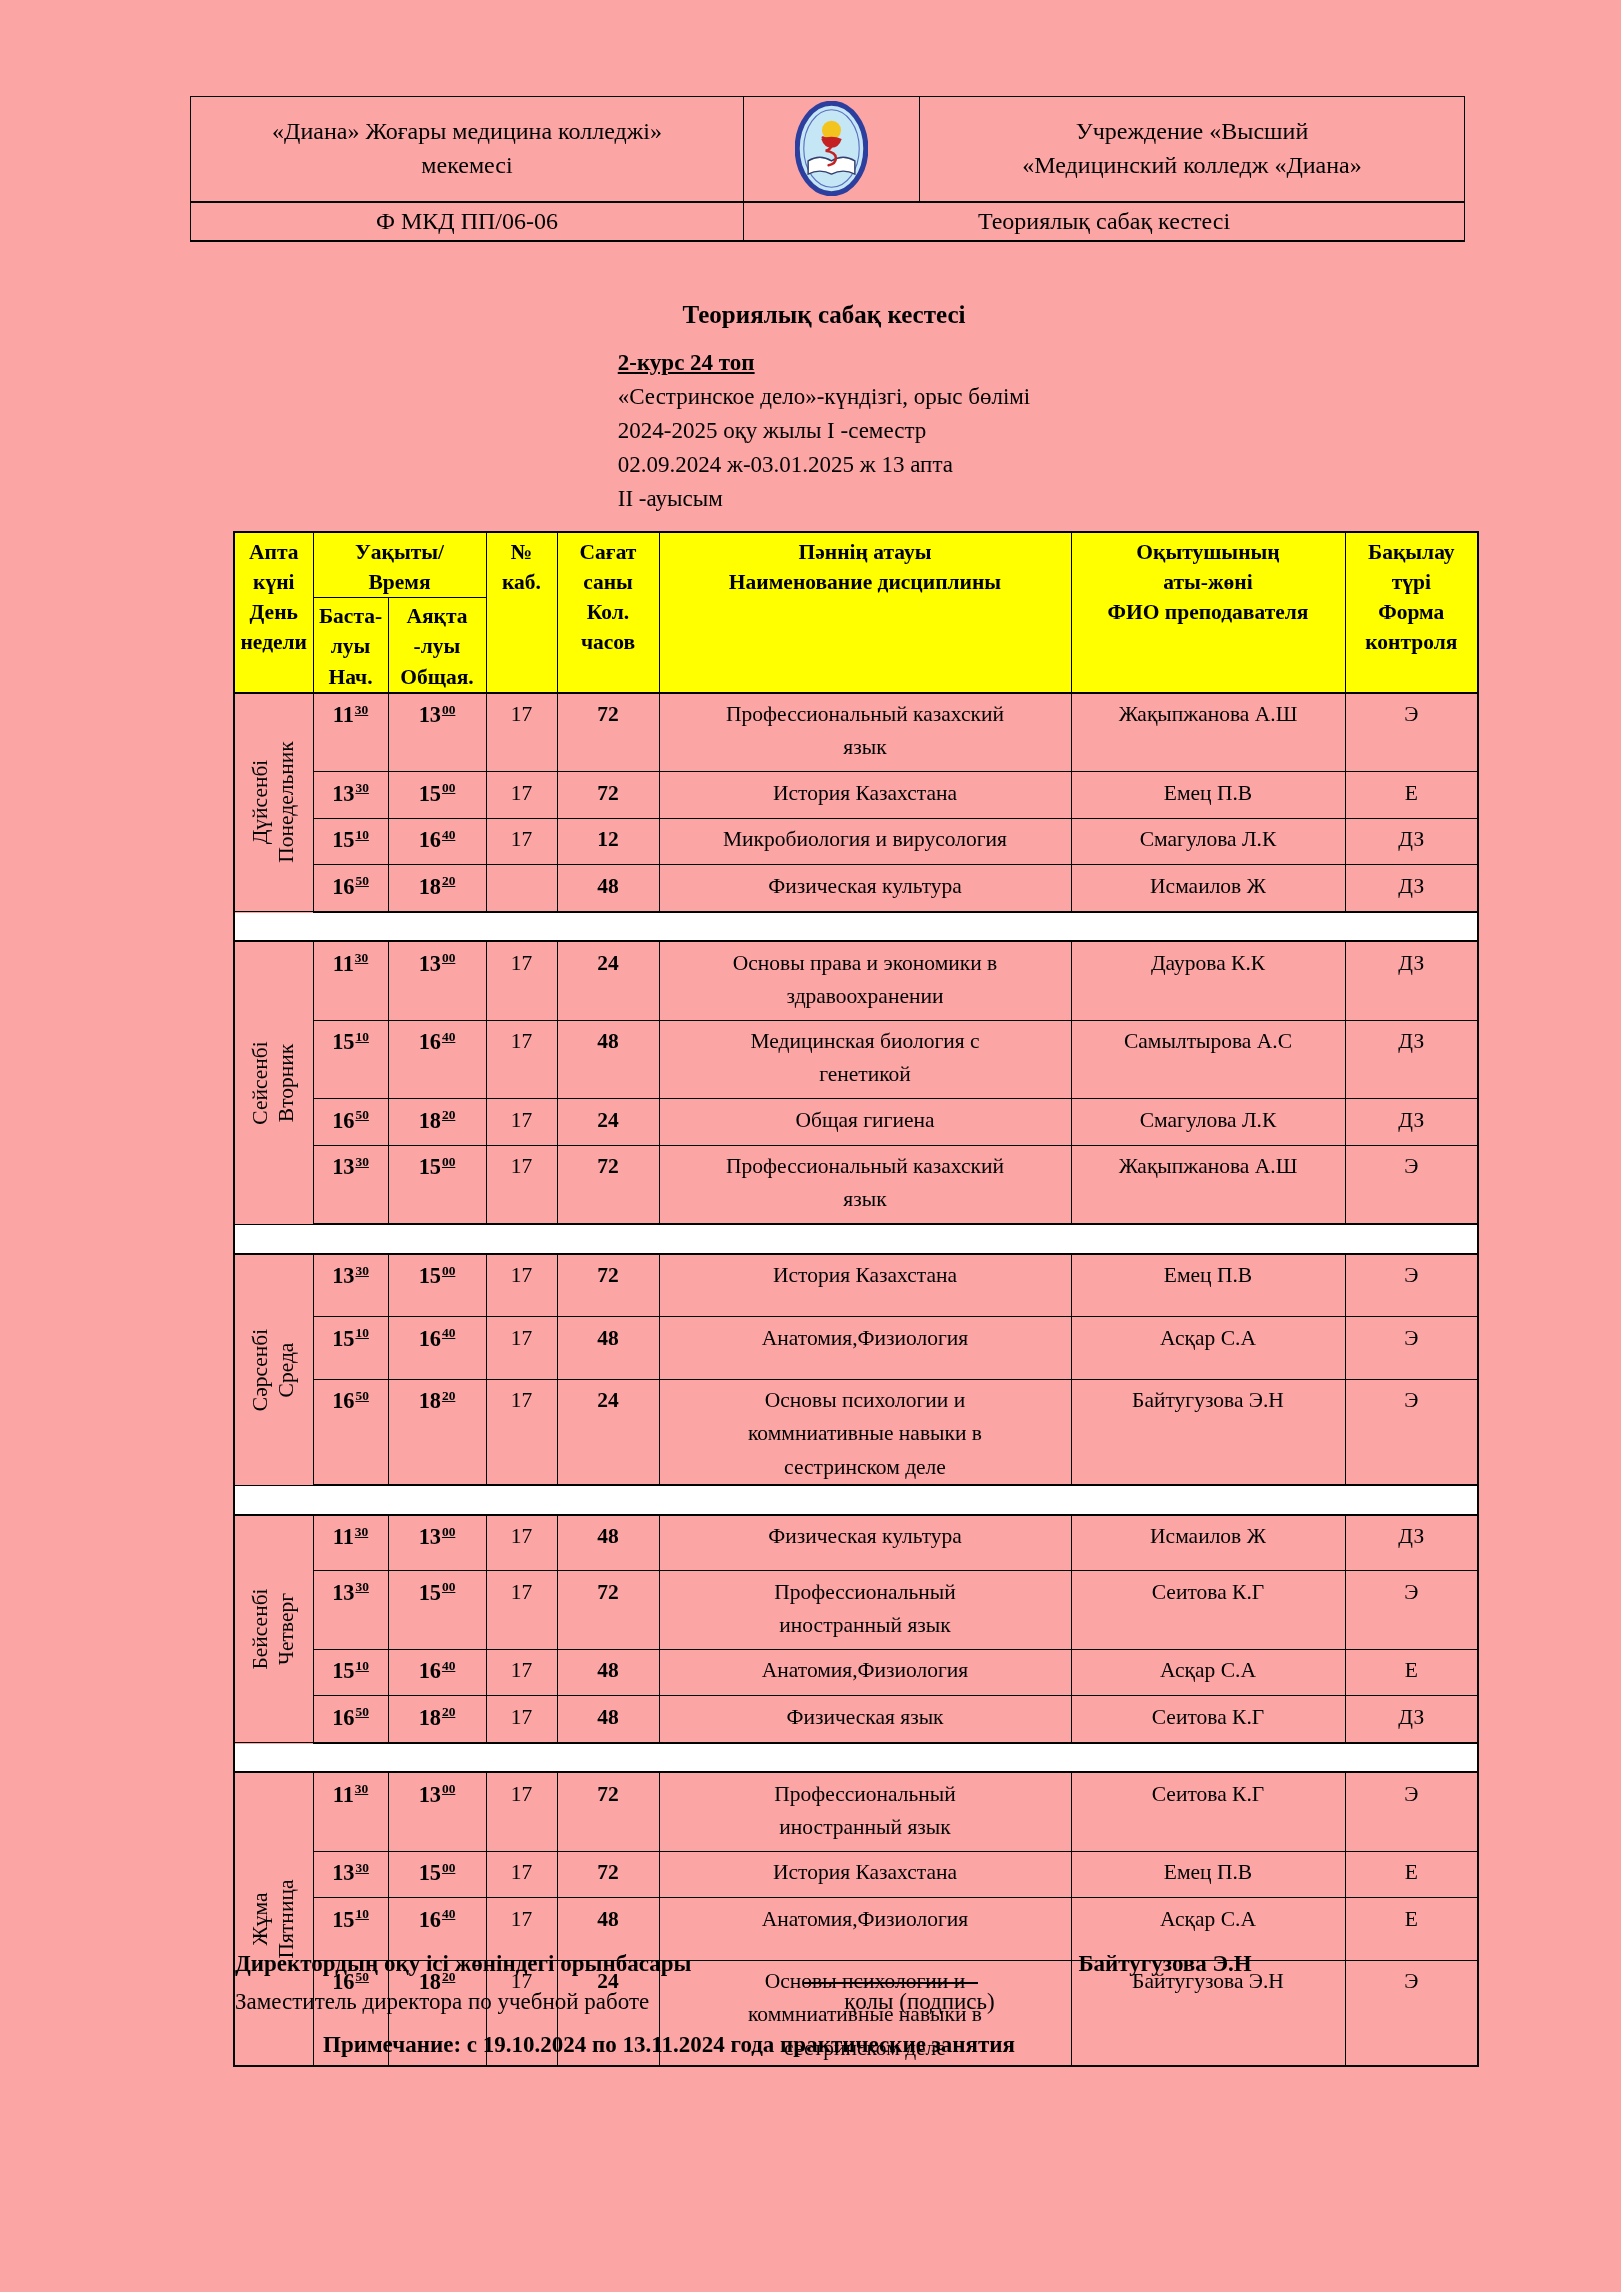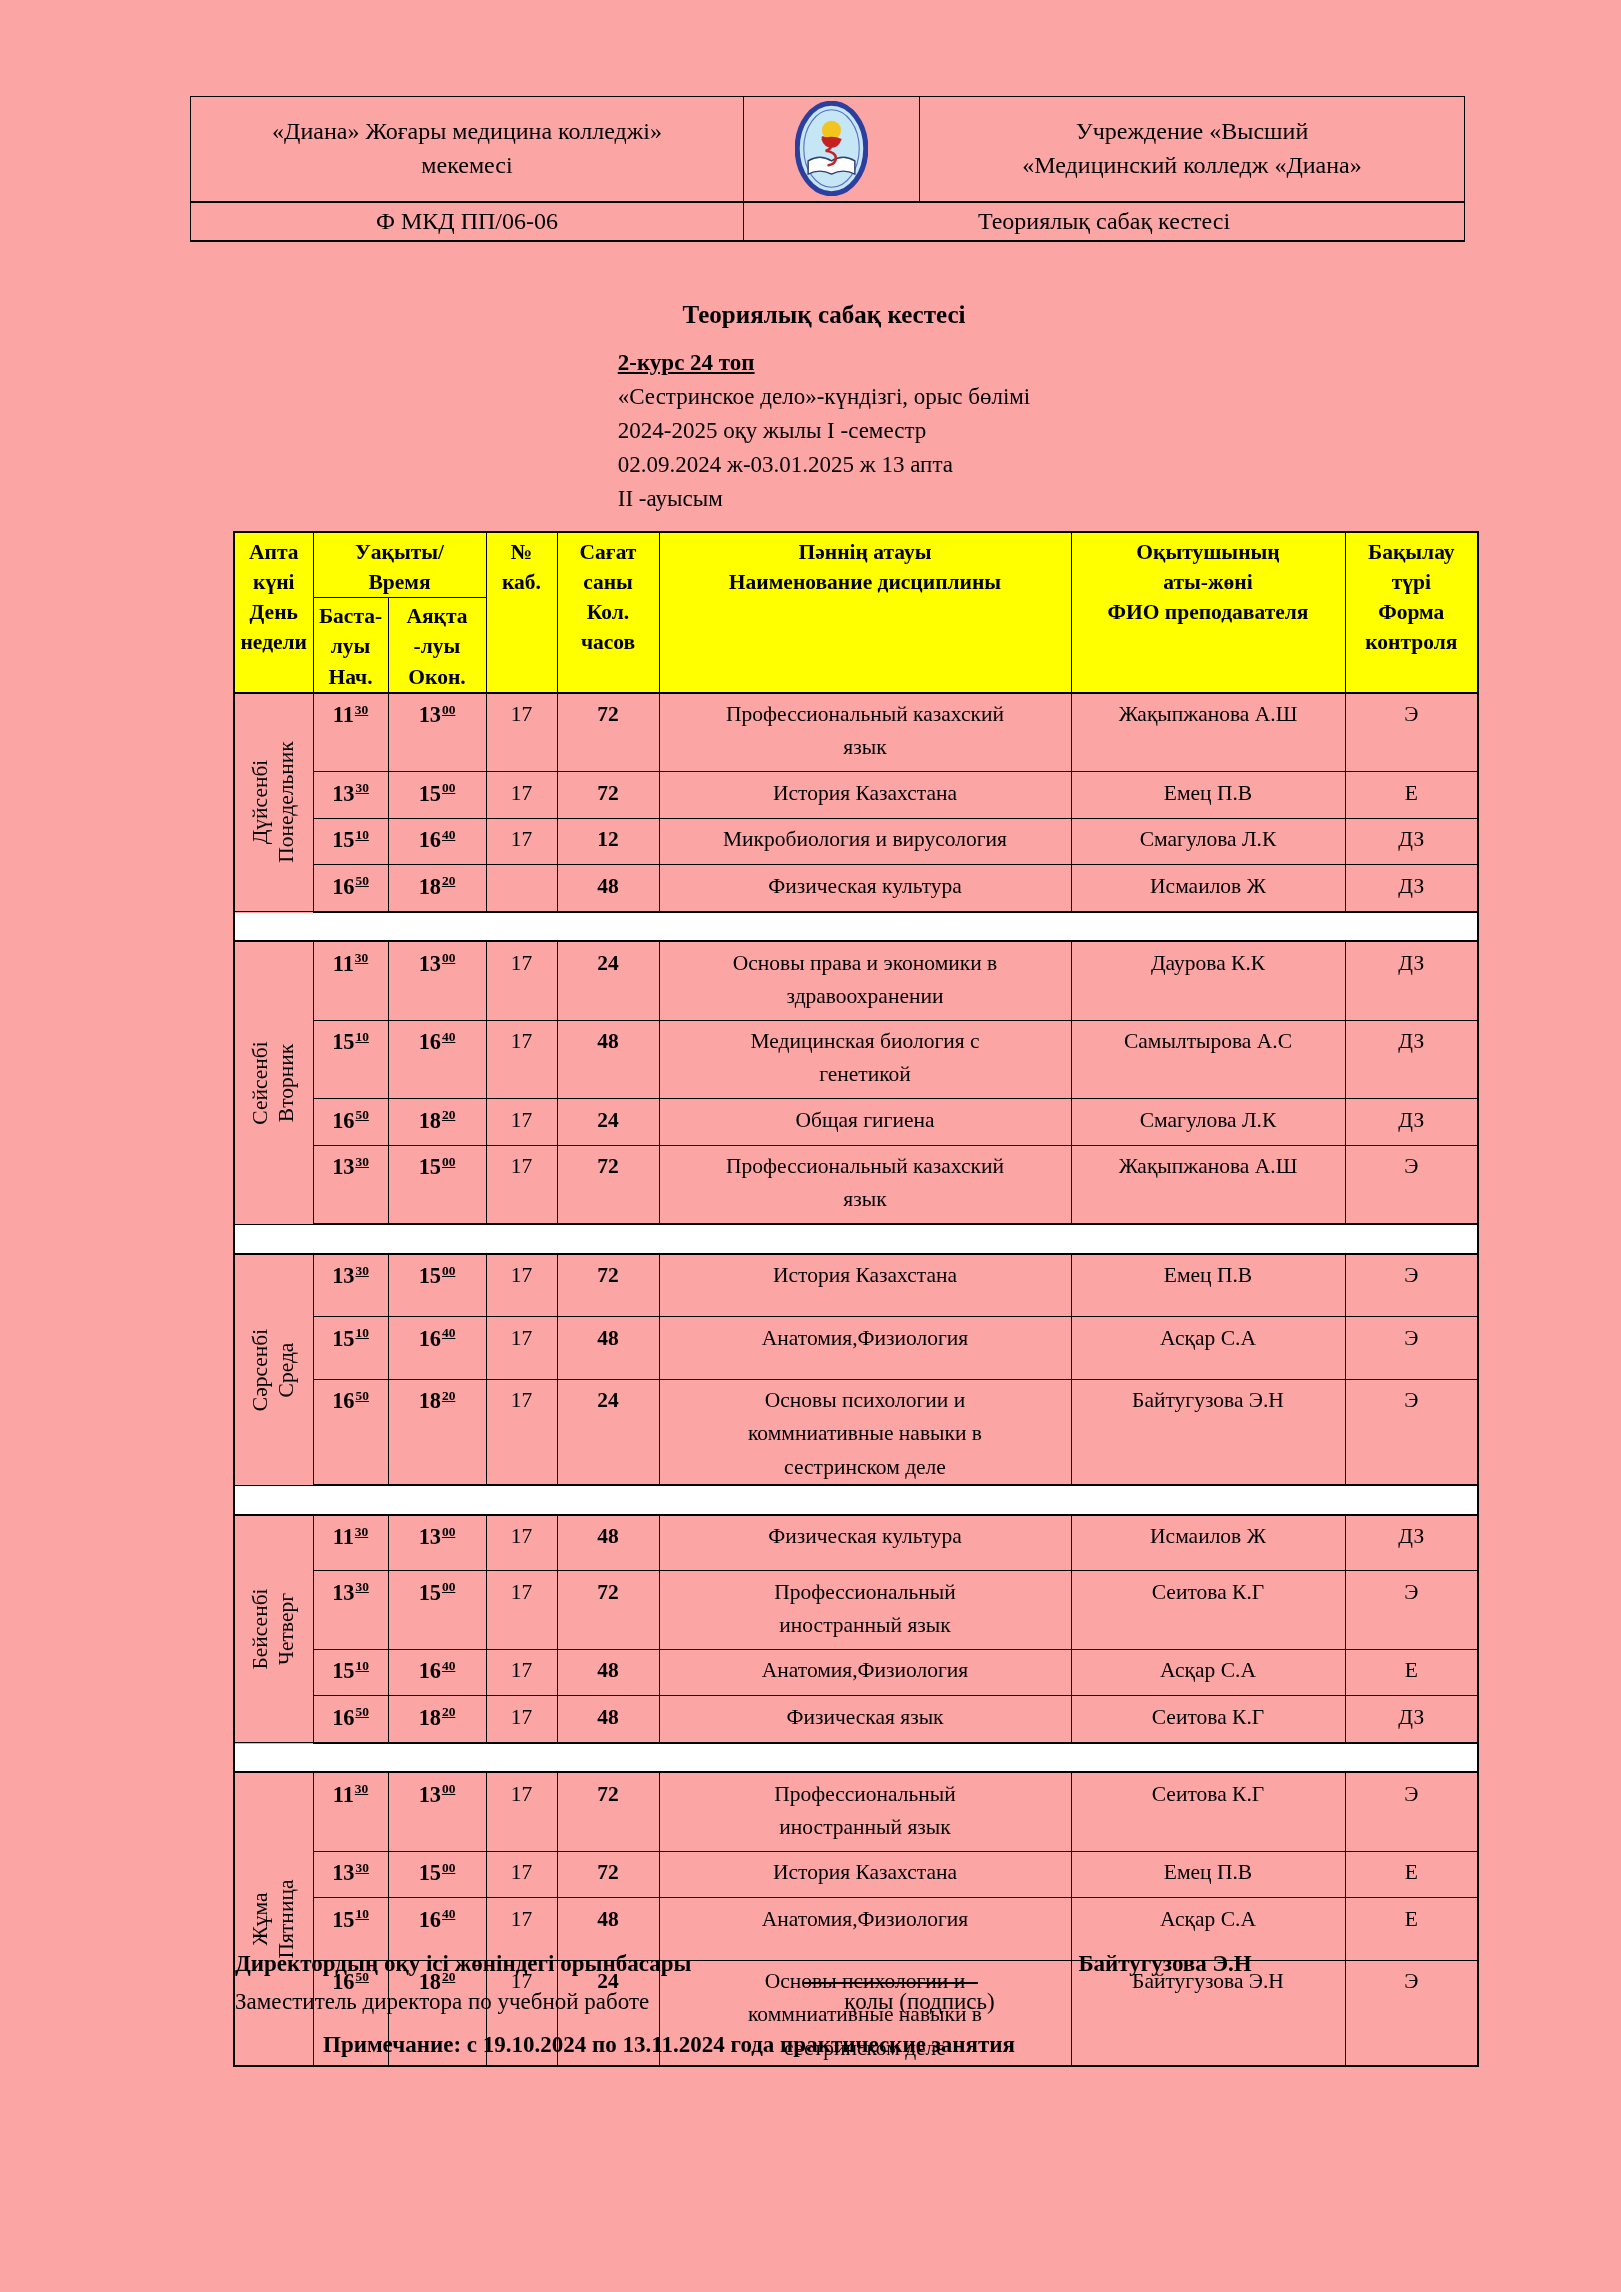--- a/index.html
+++ b/index.html
@@ -131,21 +131,21 @@
 түрі
 Форма
 контроля</th>
       </tr>
       <tr class="tr2">
         <th>Баста-
 луы
 Нач.</th>
         <th>Аяқта
 -луы
-Окон.</th>
+Общая.</th>
       </tr>
     </thead>
     <tbody>
 
       <tr class="bs h82">
         <td class="day-cell" rowspan="4">
           <div class="day-rot">
               <div>Дүйсенбі</div>
               <div>Понедельник</div>
             </div>

